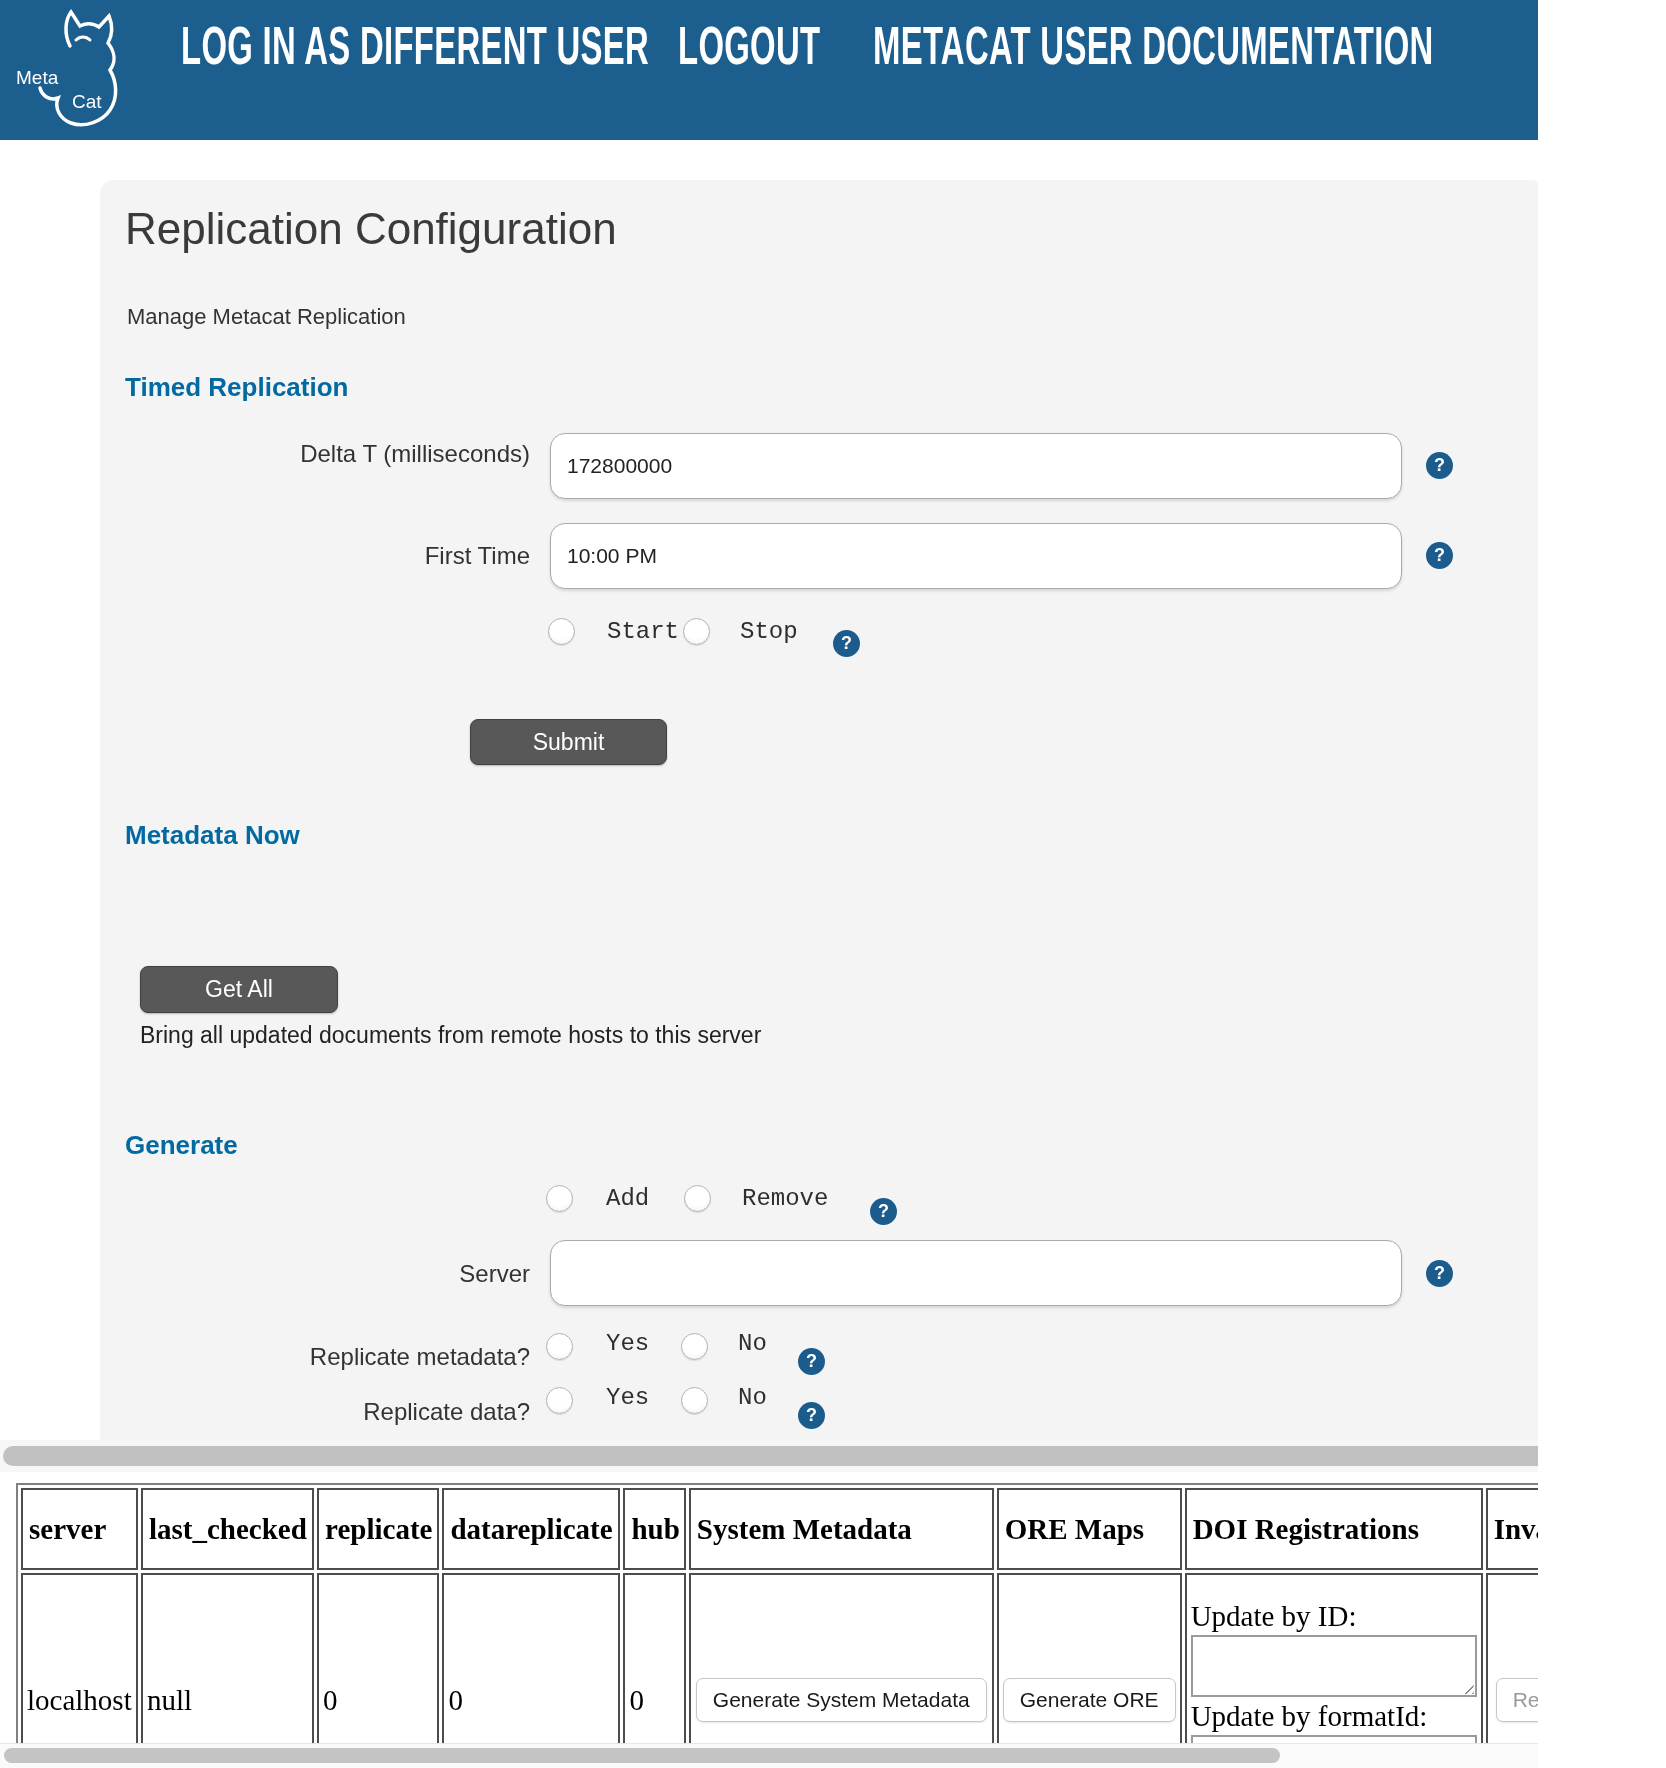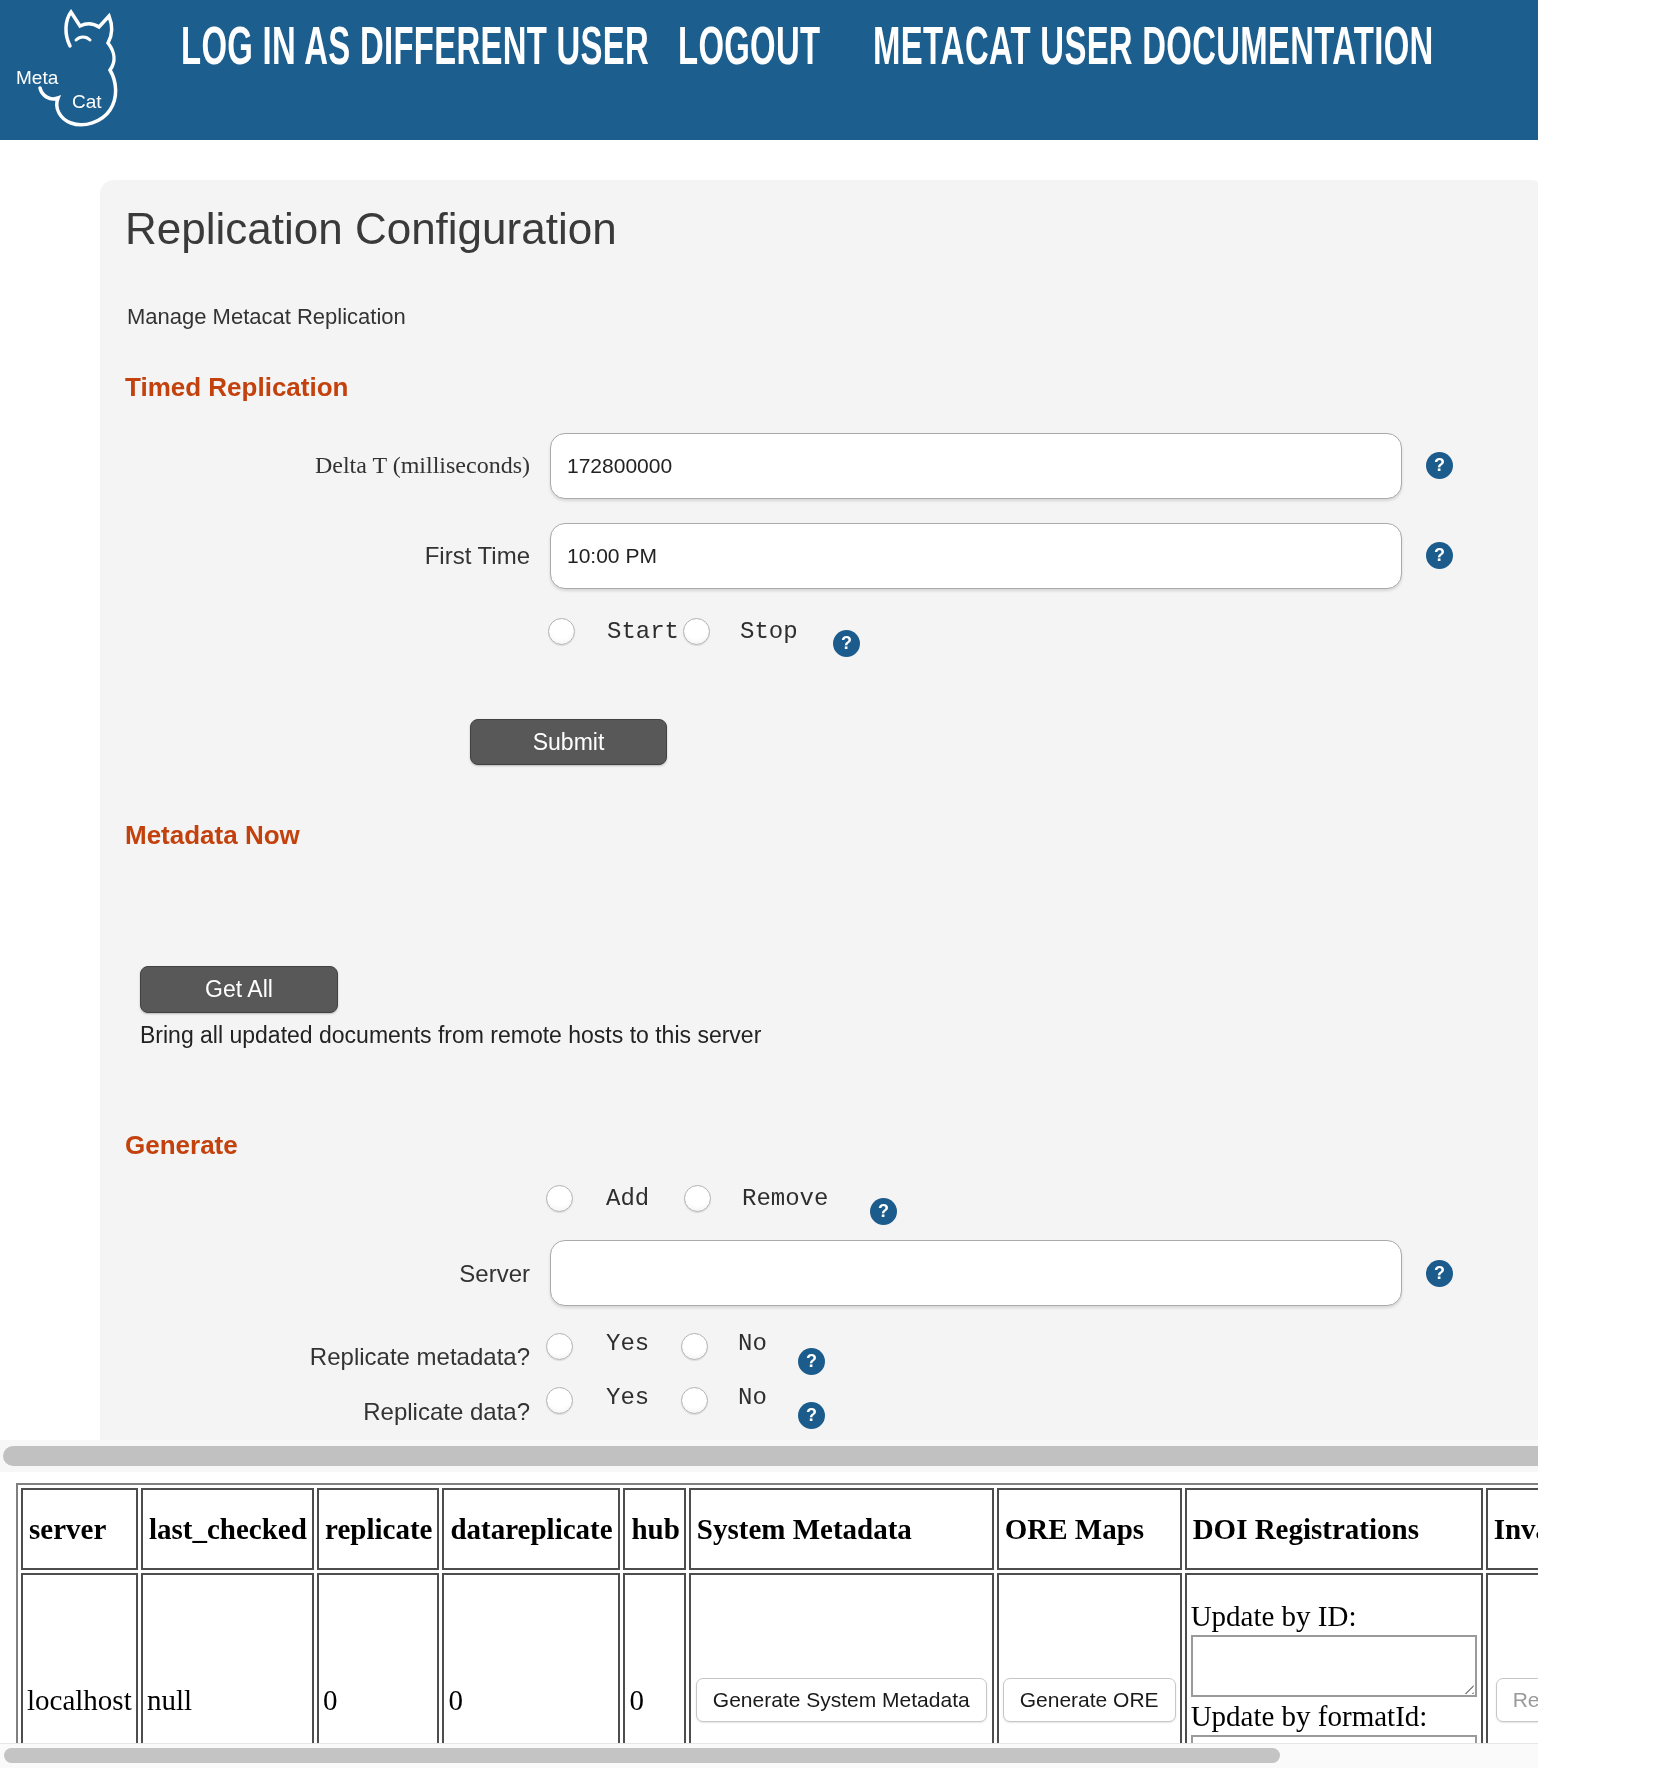--- a/index.html
+++ b/index.html
@@ -14,21 +14,21 @@
   .nav-link{position:absolute;top:18px;color:#fff;font-weight:bold;font-size:53px;line-height:56px;
             white-space:nowrap;transform:scaleX(0.62);transform-origin:0 0;letter-spacing:.5px;cursor:pointer;}
   .nav-link.l1{left:181px;}
   .nav-link.l2{left:678px;}
   .nav-link.l3{left:873px;}
 
   .card{position:absolute;left:100px;top:180px;width:1445px;height:1260px;background:#f4f4f4;
         border-radius:14px 14px 0 0;}
   .page-title{position:absolute;left:25px;top:24px;font-size:44px;color:#3a3a3a;}
   .page-subtitle{position:absolute;left:27px;top:124px;font-size:22px;color:#333;}
-  .h2{position:absolute;font-size:26px;font-weight:bold;color:#c2410c;}
+  .h2{position:absolute;font-size:26px;font-weight:bold;color:#0369a1;}
 
   .flabel{position:absolute;left:0;width:430px;text-align:right;font-size:24px;color:#333;white-space:nowrap;}
   .tinput{position:absolute;left:450px;width:852px;height:66px;box-sizing:border-box;background:#fff;
           border:1px solid #aaa;border-radius:15px;font-size:21px;color:#222;padding:0 16px;
           font-family:"Liberation Sans",sans-serif;box-shadow:0 2px 3px rgba(0,0,0,0.12);outline:none;}
   .help{position:absolute;width:27px;height:27px;border-radius:50%;background:#1c5c8d;color:#fff;
         font-weight:bold;font-size:18px;display:flex;align-items:center;justify-content:center;cursor:pointer;}
   .radio{position:absolute;width:27px;height:27px;border-radius:50%;border:1px solid #b3b3b3;box-sizing:border-box;
          background:radial-gradient(circle at 50% 32%,#ffffff 55%,#ededed);
          box-shadow:0 1px 1px rgba(0,0,0,0.10);cursor:pointer;}
@@ -93,21 +93,21 @@
       <div class="nav-link l2">LOGOUT</div>
       <div class="nav-link l3">METACAT USER DOCUMENTATION</div>
     </div>
 
     <div class="card">
       <div class="page-title">Replication Configuration</div>
       <div class="page-subtitle">Manage Metacat Replication</div>
 
       <div class="h2" style="left:25px;top:192px;">Timed Replication</div>
 
-      <div class="flabel" style="top:272px;font-family:Liberation Serif, serif;">Delta T (milliseconds)</div>
+      <div class="flabel" style="top:260px;">Delta T (milliseconds)</div>
       <input class="tinput" style="top: 253px;" type="text" value="172800000">
       <div class="help" style="left:1326px;top:272px;">?</div>
 
       <div class="flabel" style="top:362px;">First Time</div>
       <input class="tinput" style="top: 343px;" type="text" value="10:00 PM">
       <div class="help" style="left:1326px;top:362px;">?</div>
 
       <span class="radio" style="left:448px;top:438px;"></span>
       <div class="rlabel" style="left:507px;top:438px;">Start</div>
       <span class="radio" style="left:583px;top:438px;"></span>

